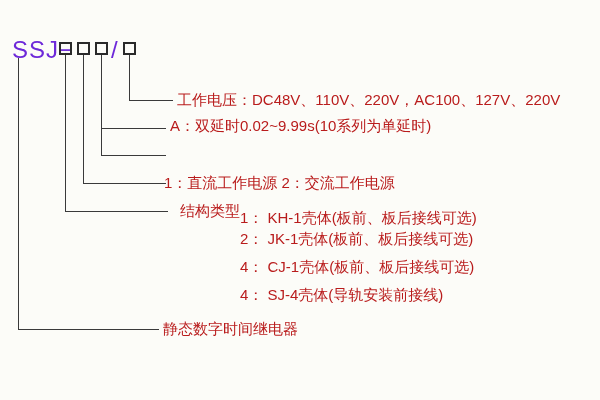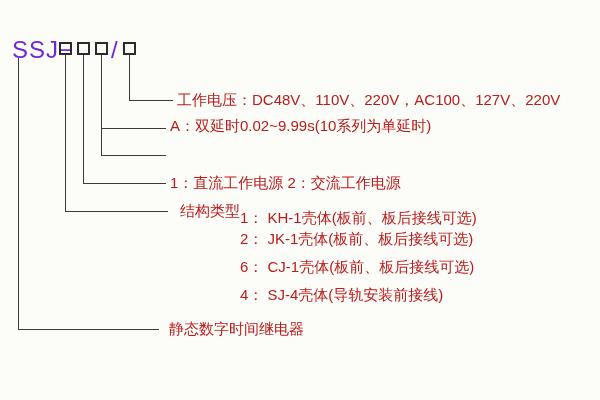--- a/index.html
+++ b/index.html
@@ -67,27 +67,27 @@
   .h-delay-a   { left: 101px; top: 128px; width: 65px;  }
   .h-delay-b   { left: 101px; top: 155px; width: 65px;  }
   .h-power     { left: 83px;  top: 183px; width: 83px;  }
   .h-structure { left: 65px;  top: 211px; width: 103px; }
   .h-product   { left: 18px;  top: 329px; width: 141px; }
 
   
   .t-voltage     { left: 177px; top: 90px;  }
   .t-delay-a     { left: 170px; top: 116px; }
   .t-delay-b     { left: 170px; top: 145px; }
-  .t-power       { left: 170px; top: 173px; text-align: center; }
+  .t-power       { left: 164px; top: 173px; text-align: center; }
   .t-structure   { left: 172px; top: 201px; margin-left: 8px; }
   .t-structure-1 { left: 240px; top: 208px; }
   .t-structure-2 { left: 240px; top: 229px; }
   .t-structure-3 { left: 240px; top: 257px; }
   .t-structure-4 { left: 240px; top: 285px; }
-  .t-product     { left: 169px; top: 319px; }
+  .t-product     { left: 163px; top: 319px; }
 </style>
 </head>
 <body>
 
 <div class="canvas">
 
   <span class="code-text t-prefix">SSJ−</span>
   <span class="code-box box-1"></span>
   <span class="code-box box-2"></span>
   <span class="code-box box-3"></span>
@@ -107,18 +107,18 @@
   <div class="hline h-structure"></div>
   <div class="hline h-product"></div>
 
   <div class="txt t-voltage">工作电压：DC48V、110V、220V，AC100、127V、220V</div>
   <div class="txt t-delay-a">A：双延时0.02~9.99s(10系列为单延时)</div>
   <div class="txt t-power">1：直流工作电源 2：交流工作电源</div>
 
   <div class="txt t-structure">结构类型</div>
   <div class="txt t-structure-1">1： KH-1壳体(板前、板后接线可选)</div>
   <div class="txt t-structure-2">2： JK-1壳体(板前、板后接线可选)</div>
-  <div class="txt t-structure-3">6： CJ-1壳体(板前、板后接线可选)</div>
+  <div class="txt t-structure-3">4： CJ-1壳体(板前、板后接线可选)</div>
   <div class="txt t-structure-4">4： SJ-4壳体(导轨安装前接线)</div>
 
   <div class="txt t-product">静态数字时间继电器</div>
 
 </div>
 
 </body></html>

